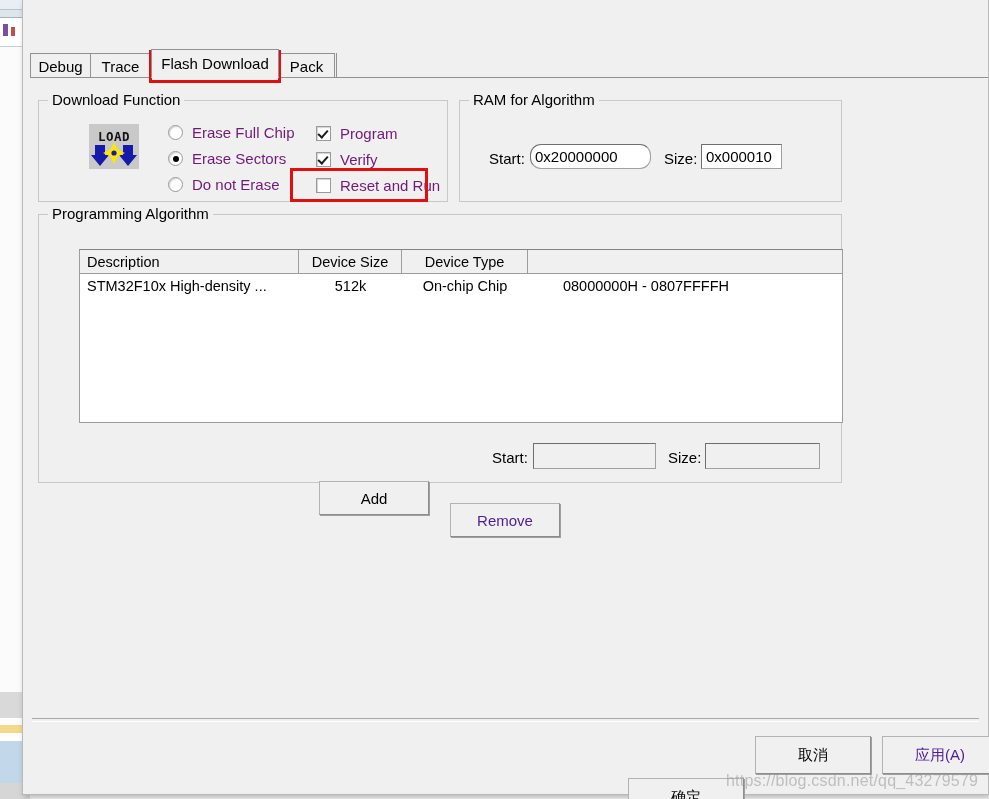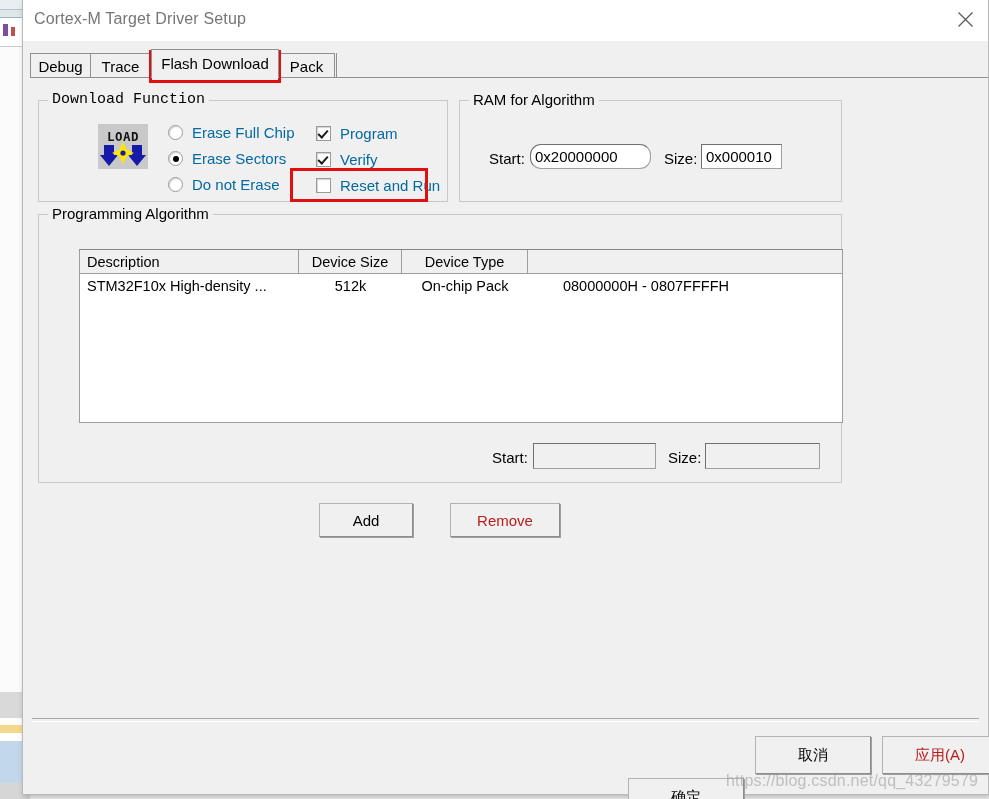--- a/index.html
+++ b/index.html
@@ -147,21 +147,21 @@
     color: #000000;
     white-space: nowrap;
   }
 
   
   .radio-row, .check-row {
     position: absolute;
     display: flex;
     align-items: center;
     font-size: 15px;
-    color: #0369a1;
+    color: #701a75;
     white-space: nowrap;
     cursor: default;
   }
   .radio-mark {
     width: 13px; height: 13px;
     border-radius: 50%;
     background: #ffffff;
     border: 1px solid #9a9a9a;
     box-shadow: inset 1px 1px 1px rgba(0,0,0,0.18);
     margin-right: 9px;
@@ -191,21 +191,21 @@
     left: 3px; top: 1px;
     width: 4px; height: 8px;
     border: solid #1a1a1a;
     border-width: 0 2px 2px 0;
     transform: rotate(42deg);
   }
 
   
   #load-icon {
     position: absolute;
-    left: 75px; top: 124px;
+    left: 66px; top: 124px;
     width: 50px; height: 45px;
     background: #0f766e;
   }
 
   
   .field {
     position: absolute;
     background: #ffffff;
     border: 1px solid #a0a0a0;
     border-top: 1px solid #6f6f6f;
@@ -282,21 +282,21 @@
     border-bottom-color: #8d8d8d;
     box-sizing: border-box;
     font-size: 15px;
     color: #000000;
     display: flex;
     align-items: center;
     justify-content: center;
     cursor: default;
     box-shadow: 1px 1px 0 #a0a0a0;
   }
-  .pbtn.disabled { color: #b91c1c; }
+  .pbtn.disabled { color: #4c1d95; }
 
   
   #bottom-sep {
     position: absolute;
     left: 9px;
     right: 9px;
     top: 718px;
     height: 2px;
     border-top: 1px solid #a9a9a9;
     border-bottom: 1px solid #ffffff;
@@ -337,48 +337,39 @@
   <div class="bg-strip bg-grey1"></div>
   <div class="bg-strip bg-white1"></div>
   <div class="bg-strip bg-yellow"></div>
   <div class="bg-strip bg-white2"></div>
   <div class="bg-strip bg-blue"></div>
   <div class="bg-strip bg-grey2"></div>
 </div>
 
 <div id="dialog">
 
-  <div id="titlebar">
-    <div id="title-text">Cortex-M Target Driver Setup</div>
-    <div id="close-btn">
-      <svg width="17" height="17" viewBox="0 0 17 17">
-        <line x1="1.5" y1="1.5" x2="15.5" y2="15.5" stroke="#5a5a5a" stroke-width="1.2"></line>
-        <line x1="15.5" y1="1.5" x2="1.5" y2="15.5" stroke="#5a5a5a" stroke-width="1.2"></line>
-      </svg>
-    </div>
-  </div>
 
   <div id="tabstrip">
     <div class="tab" style="left:7px;  width:61px;">
         <span>Debug</span>
       </div>
     <div class="tab notfirst" style="left:68px; width:60px;">
         <span>Trace</span>
       </div>
     <div class="tab sel" style="left:128px;width:128px;">
         <span>Flash Download</span>
       </div>
     <div class="tab notfirst" style="left:256px;width:56px;">
         <span>Pack</span>
       </div>
     <div id="tab-edge" style="left:313px;"></div>
     <div id="tab-underline"></div>
   </div>
 
-  <div class="groupbox" style="left:15px; top:100px; width:410px; height:102px;font-family:Liberation Mono, monospace;">
+  <div class="groupbox" style="left:15px; top:100px; width:410px; height:102px;">
     <div class="gb-title">Download Function</div>
   </div>
 
   <div id="load-icon">
     <svg width="50" height="45" viewBox="0 0 50 45">
       <rect x="0" y="0" width="50" height="45" fill="#c9c9c9"></rect>
       <text x="25" y="17" font-family="'DejaVu Sans Mono', monospace" font-size="12.5" font-weight="bold" fill="#141414" text-anchor="middle" letter-spacing="0.5">LOAD</text>
       <polygon points="6,21 16,21 16,31 20,31 11,42 2,31 6,31" fill="#151ba8"></polygon>
       <polygon points="34,21 44,21 44,31 48,31 39,42 30,31 34,31" fill="#151ba8"></polygon>
       <polygon points="25,18 28.5,25.5 36,29 28.5,32.5 25,40 21.5,32.5 14,29 21.5,25.5" fill="#ffe600"></polygon>
@@ -429,32 +420,32 @@
   <div id="algo-table">
     <div id="algo-header">
       <div class="hcell left" style="width:219px;text-align:center;">Description</div>
       <div class="hcell ctr" style="width:103px;">Device Size</div>
       <div class="hcell ctr" style="width:126px;">Device Type</div>
       <div class="hcell ctr last" style="flex:1;"></div>
     </div>
     <div class="algo-row">
       <div class="cell left" style="width:219px;">STM32F10x High-density ...</div>
       <div class="cell ctr" style="width:103px;">512k</div>
-      <div class="cell ctr" style="width:126px;">On-chip Pack</div>
+      <div class="cell ctr" style="width:126px;">On-chip Chip</div>
       <div class="cell ctr" style="width:236px;">08000000H - 0807FFFFH</div>
       <div class="cell ctr" style="flex:1;"></div>
     </div>
   </div>
 
   <div class="fieldlabel" style="left:469px; top:449px;">Start:</div>
   <div class="field disabled" style="left:510px; top:443px; width:123px; height:26px;"></div>
   <div class="fieldlabel" style="left:645px; top:449px;">Size:</div>
   <div class="field disabled" style="left:682px; top:443px; width:115px; height:26px;"></div>
 
-  <div class="pbtn" style="left:296px; top:503px; width:94px; height:34px;text-align:right;">Add</div>
+  <div class="pbtn" style="left:296px; top:481px; width:110px; height:34px;text-align:right;">Add</div>
   <div class="pbtn disabled" style="left:427px; top:503px; width:110px; height:34px;">Remove</div>
 
   <div id="bottom-sep"></div>
 
   <div class="pbtn" style="left:605px; top:736px; width:116px; height:38px;margin-top:42px;">确定</div>
   <div class="pbtn" style="left:732px; top:736px; width:116px; height:38px;">取消</div>
   <div class="pbtn disabled" style="left:859px; top:736px; width:116px; height:38px;">应用(A)</div>
 
   <div class="annot" style="left:126px; top:50px; width:132px; height:33px;"></div>
 </div>

